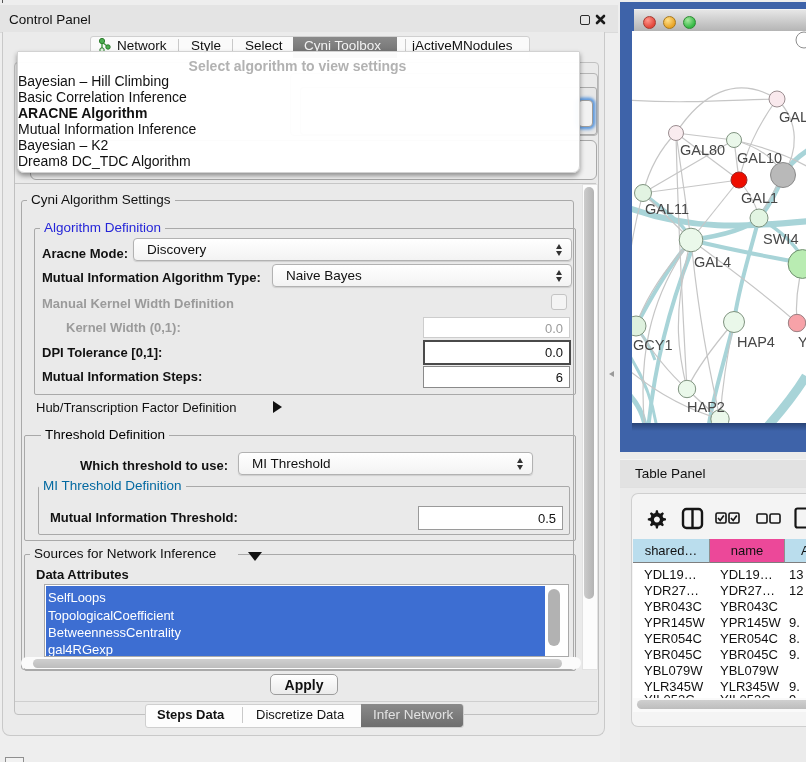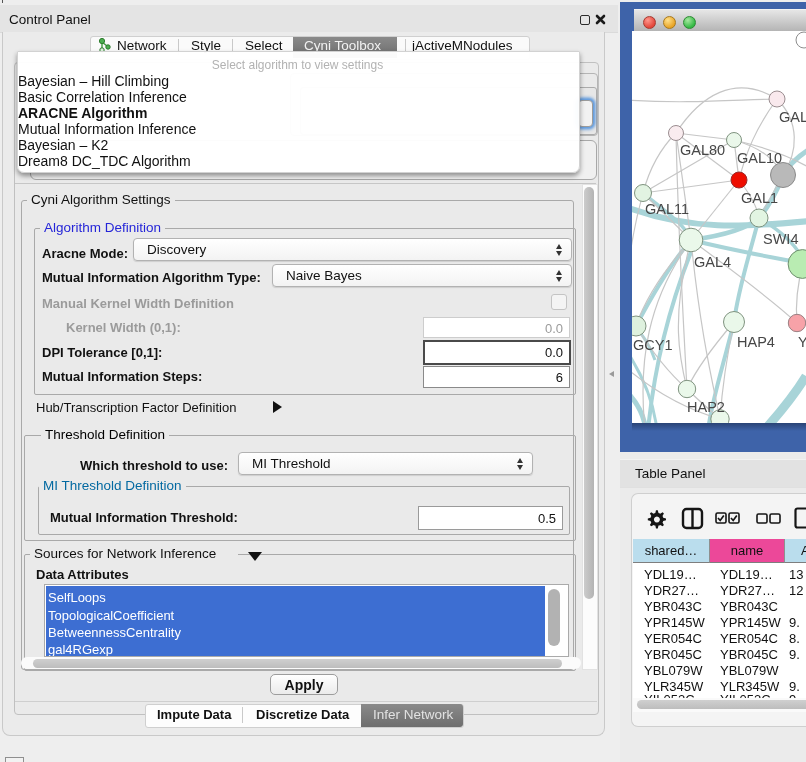--- a/index.html
+++ b/index.html
@@ -118,32 +118,32 @@
   <div class="lbl" style="left:3px;top:40px;color:#ffffff;">BetweennessCentrality</div>
   <div class="lbl" style="left:3px;top:57px;color:#ffffff;">gal4RGexp</div>
   <div style="position:absolute;left:503px;top:4px;width:12px;height:57px;background:#b2b2b2;border-radius:6px;"></div>
 </div>
 <div class="abs" style="left:21px;top:657px;width:560px;height:12px;background:#fbfbfb;border-radius:6px;"></div>
 <div class="abs" style="left:33px;top:658.5px;width:529px;height:9px;background:linear-gradient(#cfcfcf,#bdbdbd);border-radius:4.5px;"></div>
 
 <div class="abs" style="left:270px;top:674px;width:66px;height:19px;background:linear-gradient(#ffffff,#ebebeb);border:1px solid #9d9d9d;border-radius:5px;text-align:center;font-weight:bold;"><span style="position:relative;top:2px;font-size:14px;">Apply</span></div>
 <div class="abs" style="left:15px;top:701px;width:582px;height:1px;background:#cfcfcf;"></div>
 <div class="abs" style="left:145px;top:704px;width:317px;height:22px;background:#fdfdfd;border:1px solid #cfcfcf;border-radius:3px;"></div>
-<div class="lbl b" style="left:157px;top:707px;font-weight:bold;">Impute Data</div>
+<div class="lbl b" style="left:157px;top:707px;font-weight:bold;">Steps Data</div>
 <div class="abs" style="left:242px;top:707px;width:1px;height:16px;background:#c9c9c9;"></div>
-<div class="lbl b" style="left:256px;top:707px;font-weight:bold;">Discretize Data</div>
+<div class="lbl b" style="left:256px;top:707px;font-weight:normal;">Discretize Data</div>
 <div class="abs" style="left:361px;top:704px;width:102px;height:23px;background:linear-gradient(#8a8a8a,#6e6e6e);border-radius:0 3px 3px 0;"></div>
 <div class="lbl" style="left:373px;top:707px;color:#e2e2e2;font-size:13.5px;">Infer Network</div>
 
 <div class="abs" style="left:5px;top:757px;width:17px;height:10px;background:#f2f2f2;border:1.5px solid #8f8f8f;"></div>
 
 <div class="abs" style="left:609px;top:371px;width:0;height:0;border-top:3.5px solid transparent;border-bottom:3.5px solid transparent;border-right:5px solid #9a9a9a;"></div>
 
 <div class="abs" style="left:17px;top:51px;width:561px;height:120px;background:rgba(255,255,255,0.97);border:1px solid #d2d2d2;border-radius:1px 1px 7px 7px;box-shadow:0 3px 5px rgba(0,0,0,0.4);"></div>
-<div class="abs" style="left:17px;top:58px;width:561px;text-align:center;font-size:12px;color:#b2b2b2;">Select algorithm to view settings</div>
+<div class="abs" style="left:17px;top:58px;width:561px;text-align:center;font-size:14px;color:#b2b2b2;font-weight:bold;">Select algorithm to view settings</div>
 <div class="lbl" style="left:18px;top:73px;font-size:14px;">Bayesian – Hill Climbing</div>
 <div class="lbl" style="left:18px;top:89px;font-size:14px;">Basic Correlation Inference</div>
 <div class="lbl b" style="left:18px;top:105px;font-size:14px;">ARACNE Algorithm</div>
 <div class="lbl" style="left:18px;top:121px;font-size:14px;">Mutual Information Inference</div>
 <div class="lbl" style="left:18px;top:137px;font-size:14px;">Bayesian – K2</div>
 <div class="lbl" style="left:18px;top:153px;font-size:14px;">Dream8 DC_TDC Algorithm</div>
 
 <div class="abs" style="left:620px;top:2px;width:186px;height:450px;background:#3e63a9;"></div>
 <div class="abs" style="left:634px;top:9px;width:172px;height:22px;background:linear-gradient(#e6e6e6,#b2b2b2);border-top:1px solid #f2f2f2;border-bottom:1px solid #808080;"></div>
 <div class="abs" style="left:643px;top:16px;width:11px;height:11px;border-radius:50%;background:radial-gradient(circle at 35% 30%,#ff968c,#e2463a 70%);border:0.5px solid #a53a30;"></div>

